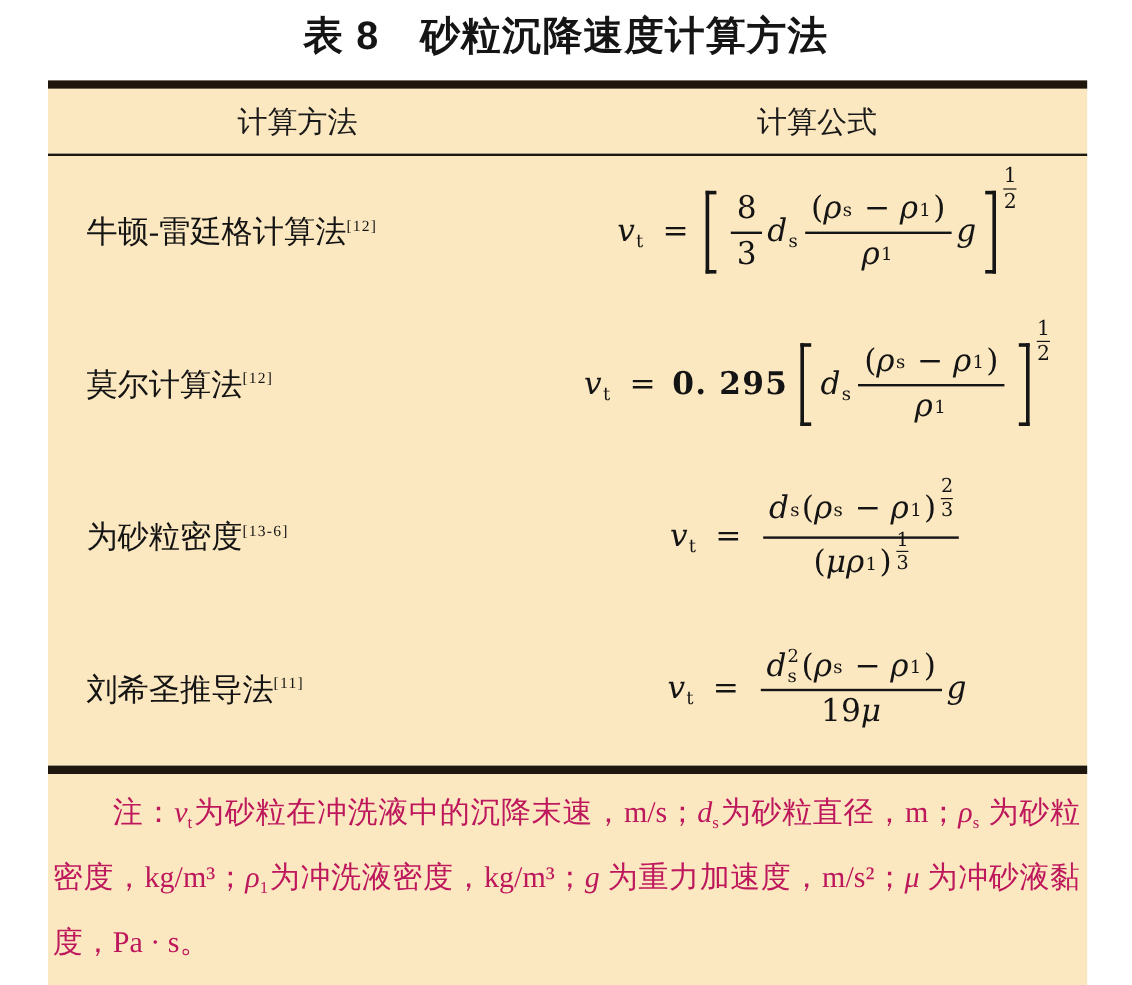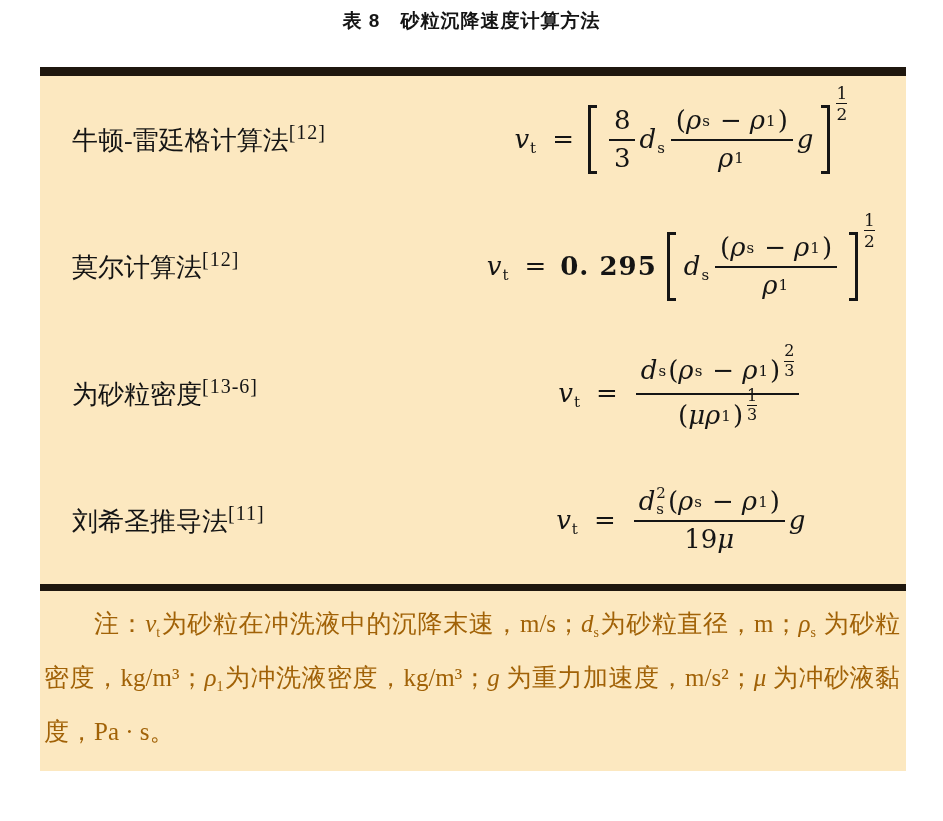--- a/index.html
+++ b/index.html
@@ -2,37 +2,37 @@
 <html><head>
 <meta charset="utf-8">
 <style>
   html,body{margin:0;padding:0;background:#ffffff;}
   .screen{position:relative;width:943px;height:821px;background:#ffffff;overflow:hidden;
           font-family:"Liberation Serif","DejaVu Serif",serif;color:#121212;}
 
   
   .caption{position:absolute;top:8px;left:0;width:943px;text-align:center;
            font-family:"Liberation Sans","DejaVu Sans",sans-serif;
-           font-weight:700;font-size:19px;letter-spacing:1px;color:#151515;}
+           font-weight:700;font-size:33px;letter-spacing:1px;color:#151515;}
 
   
   .tblock{position:absolute;left:40px;top:67px;width:866px;}
   .rule{width:100%;background:#1f170e;}
   .rule.thick{height:7px;}
   .rule.thin{height:2px;}
 
   .thead{display:flex;background:#fce8c0;height:54px;align-items:center;}
   .thead .hcell{font-size:25px;color:#1a1a1a;text-align:center;}
   .thead .h1{width:48%;}
   .thead .h2{width:52%;}
 
   .tbody{background:#fce8c0;}
   .trow{display:flex;height:127px;align-items:center;}
   .mcell{width:48%;box-sizing:border-box;padding-left:32px;font-size:26px;color:#141414;}
-  .mcell sup{font-size:20px;letter-spacing:1px;font-family:Liberation Serif, serif;}
+  .mcell sup{font-size:13px;letter-spacing:1px;font-family:Liberation Serif, serif;}
   .fcell{width:52%;display:flex;justify-content:center;align-items:center;overflow:visible;}
 
   
   .formula{display:inline-flex;align-items:center;font-family:"DejaVu Serif",serif;
            font-size:26px;color:#141414;line-height:1.15;}
   .it{font-style:italic;}
   .formula sub{font-size:15px;font-style:normal;line-height:0;vertical-align:-5px;margin-left:1px;margin-right:2px;}
   .eq{margin:0 14px;}
   .coeff{margin-right:10px;letter-spacing:1px;font-weight:bold;}
   .op{margin:0 8px;}
@@ -50,33 +50,37 @@
        align-self:flex-start;transform:translateY(-18px);margin-left:6px;}
   .exp .ebar,.iexp .ebar{align-self:stretch;height:0;border-top:1.5px solid #151515;margin:1px 0;}
   .iexp{display:inline-flex;flex-direction:column;align-items:center;font-size:16px;line-height:1.05;
         transform:translateY(-10px);margin-left:4px;}
 
   .ss{display:inline-flex;flex-direction:column;align-items:flex-start;font-size:15px;line-height:1.05;
       margin:0 2px 0 1px;}
 
   
   .note{background:#fce8c0;box-sizing:border-box;padding:6px 6px 12px 4px;}
-  .note-text{margin:0;font-size:25px;line-height:54px;text-align:justify;text-indent:2em;color:#a16207;}
+  .note-text{margin:0;font-size:25px;line-height:54px;text-align:justify;text-indent:2em;color:#be185d;}
   .note-text sub{font-size:14px;line-height:0;vertical-align:-5px;margin-right:1px;}
 </style>
 </head>
 <body>
 
 <div class="screen">
 
   <div class="caption">表 8　砂粒沉降速度计算方法</div>
 
   <div class="tblock">
     <div class="rule thick"></div>
 
+    <div class="thead">
+      <div class="hcell h1">计算方法</div>
+      <div class="hcell h2">计算公式</div>
+    </div>
 
     <div class="rule thin"></div>
 
     <div class="tbody">
 
       <div class="trow">
         <div class="mcell">
           <span>牛顿-雷廷格计算法</span><sup>[12]</sup>
         </div>
         <div class="fcell">

